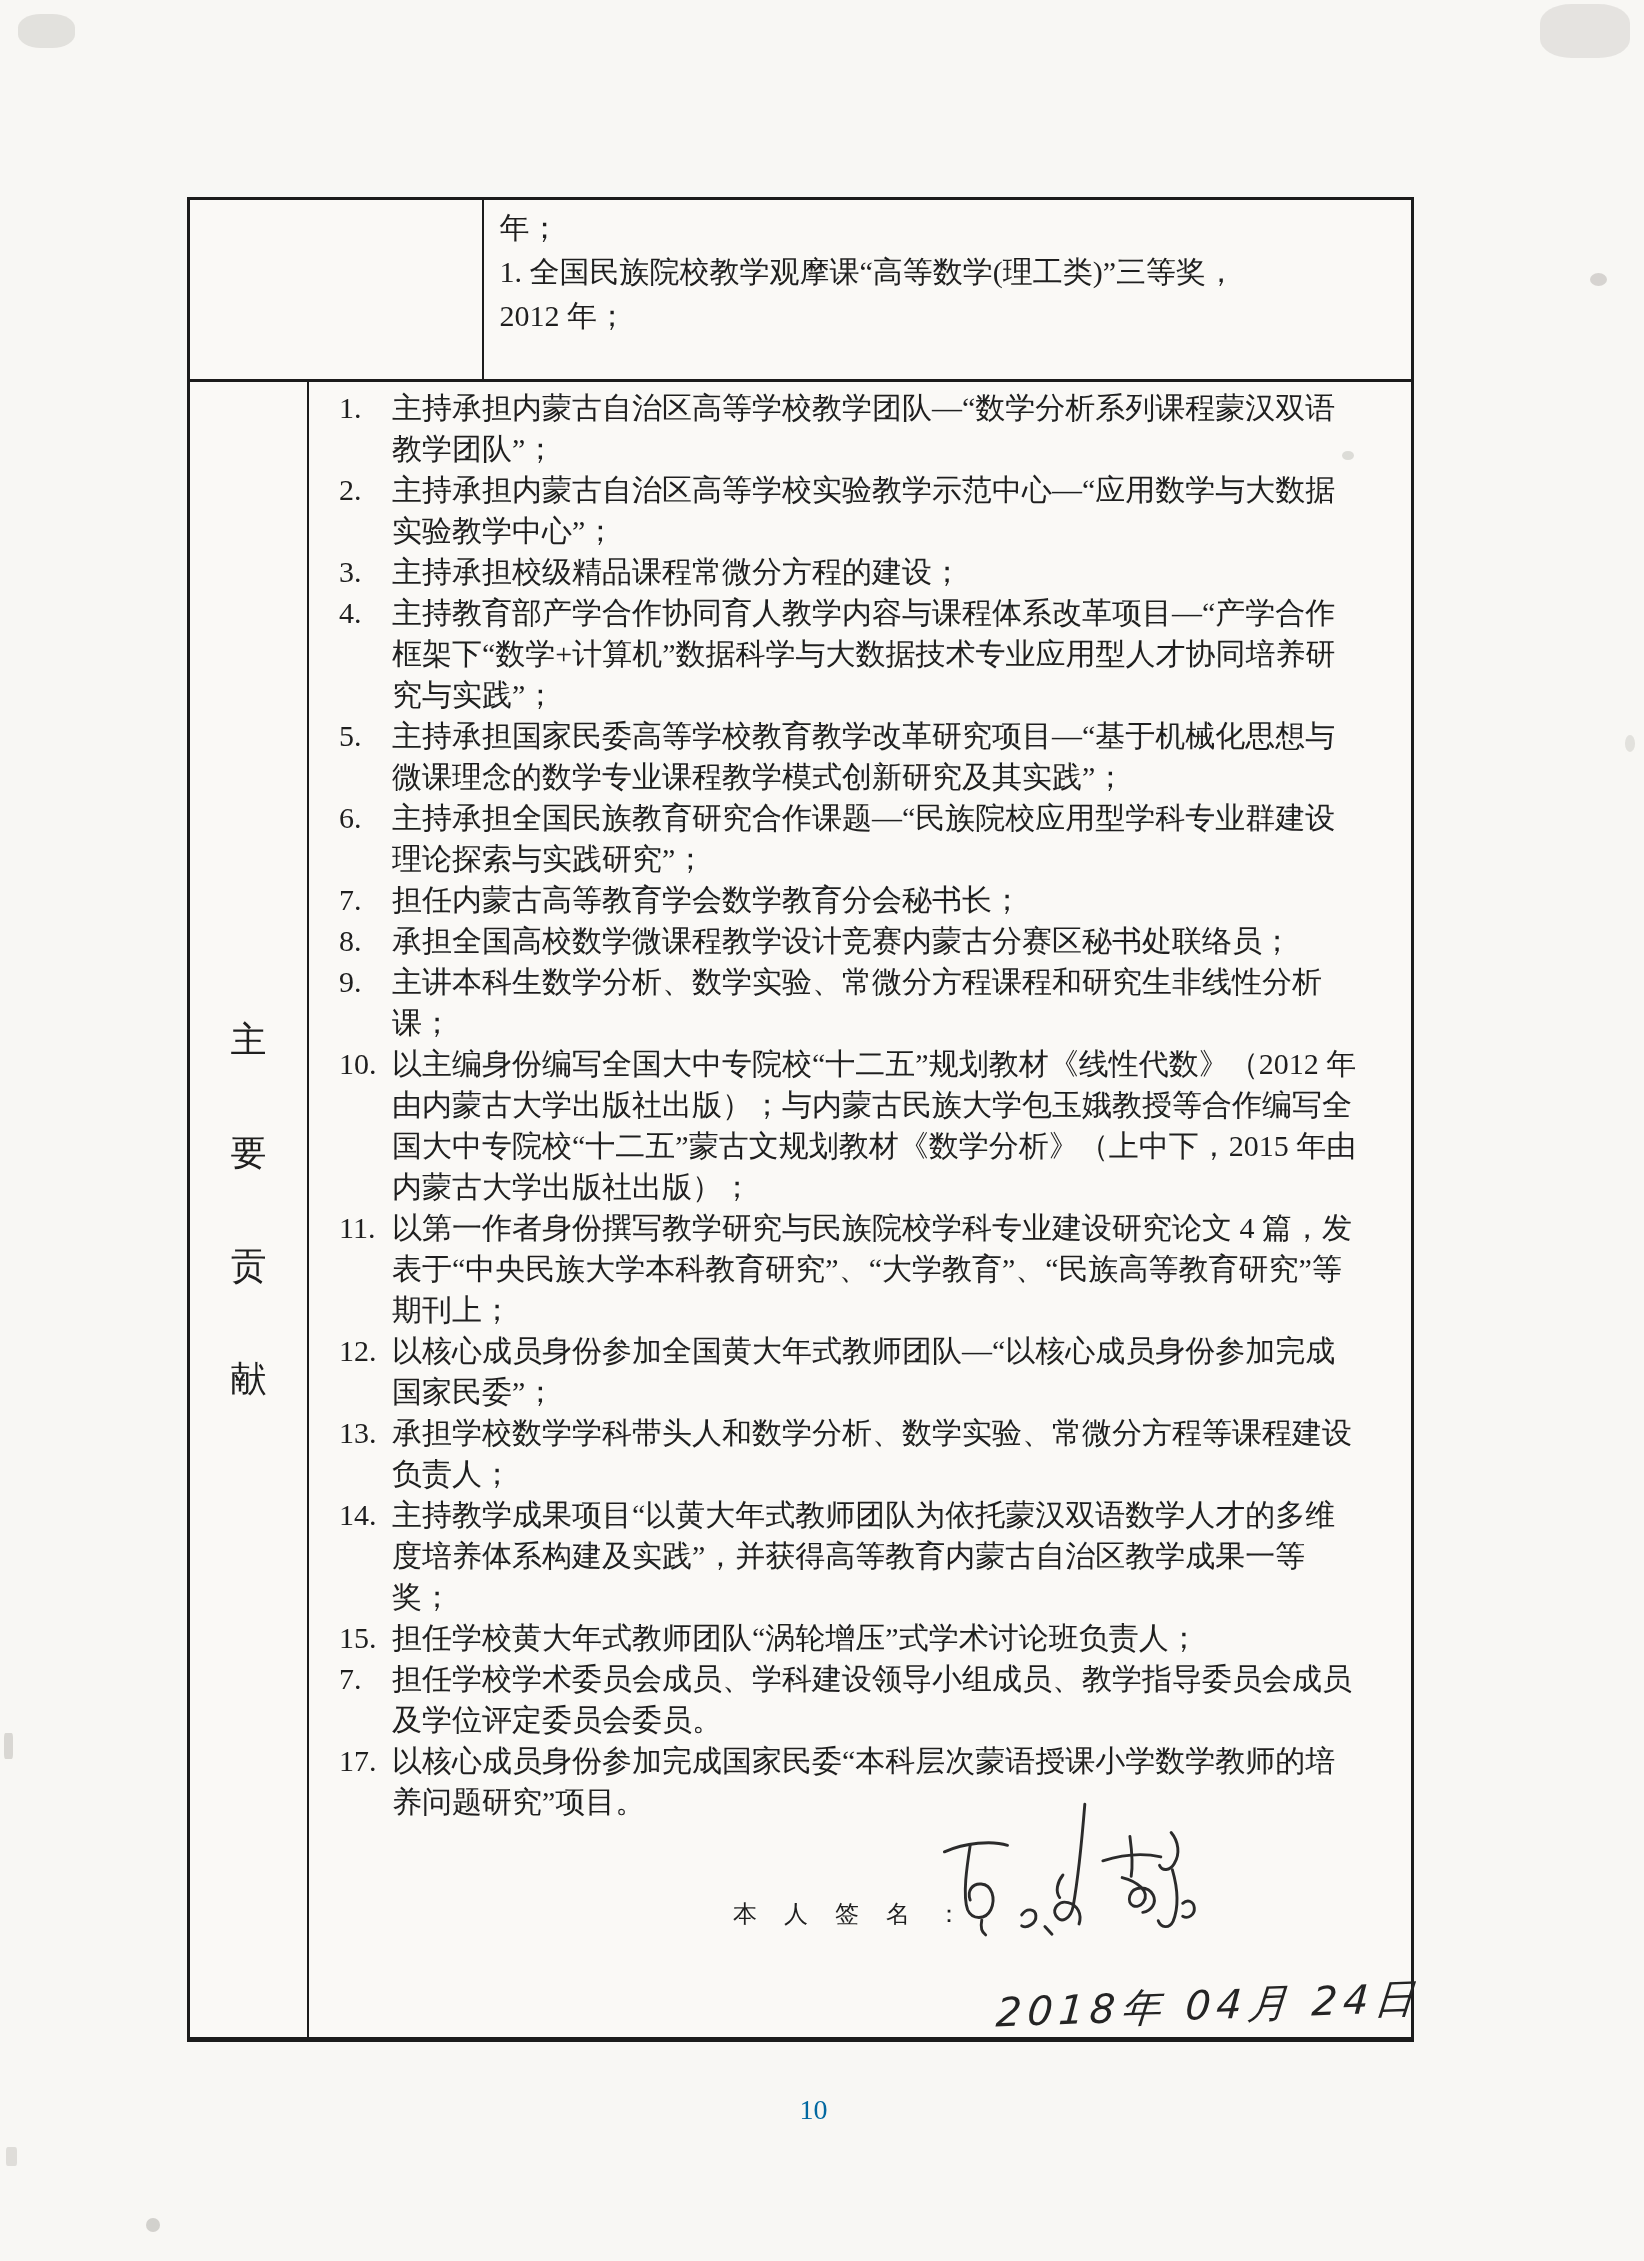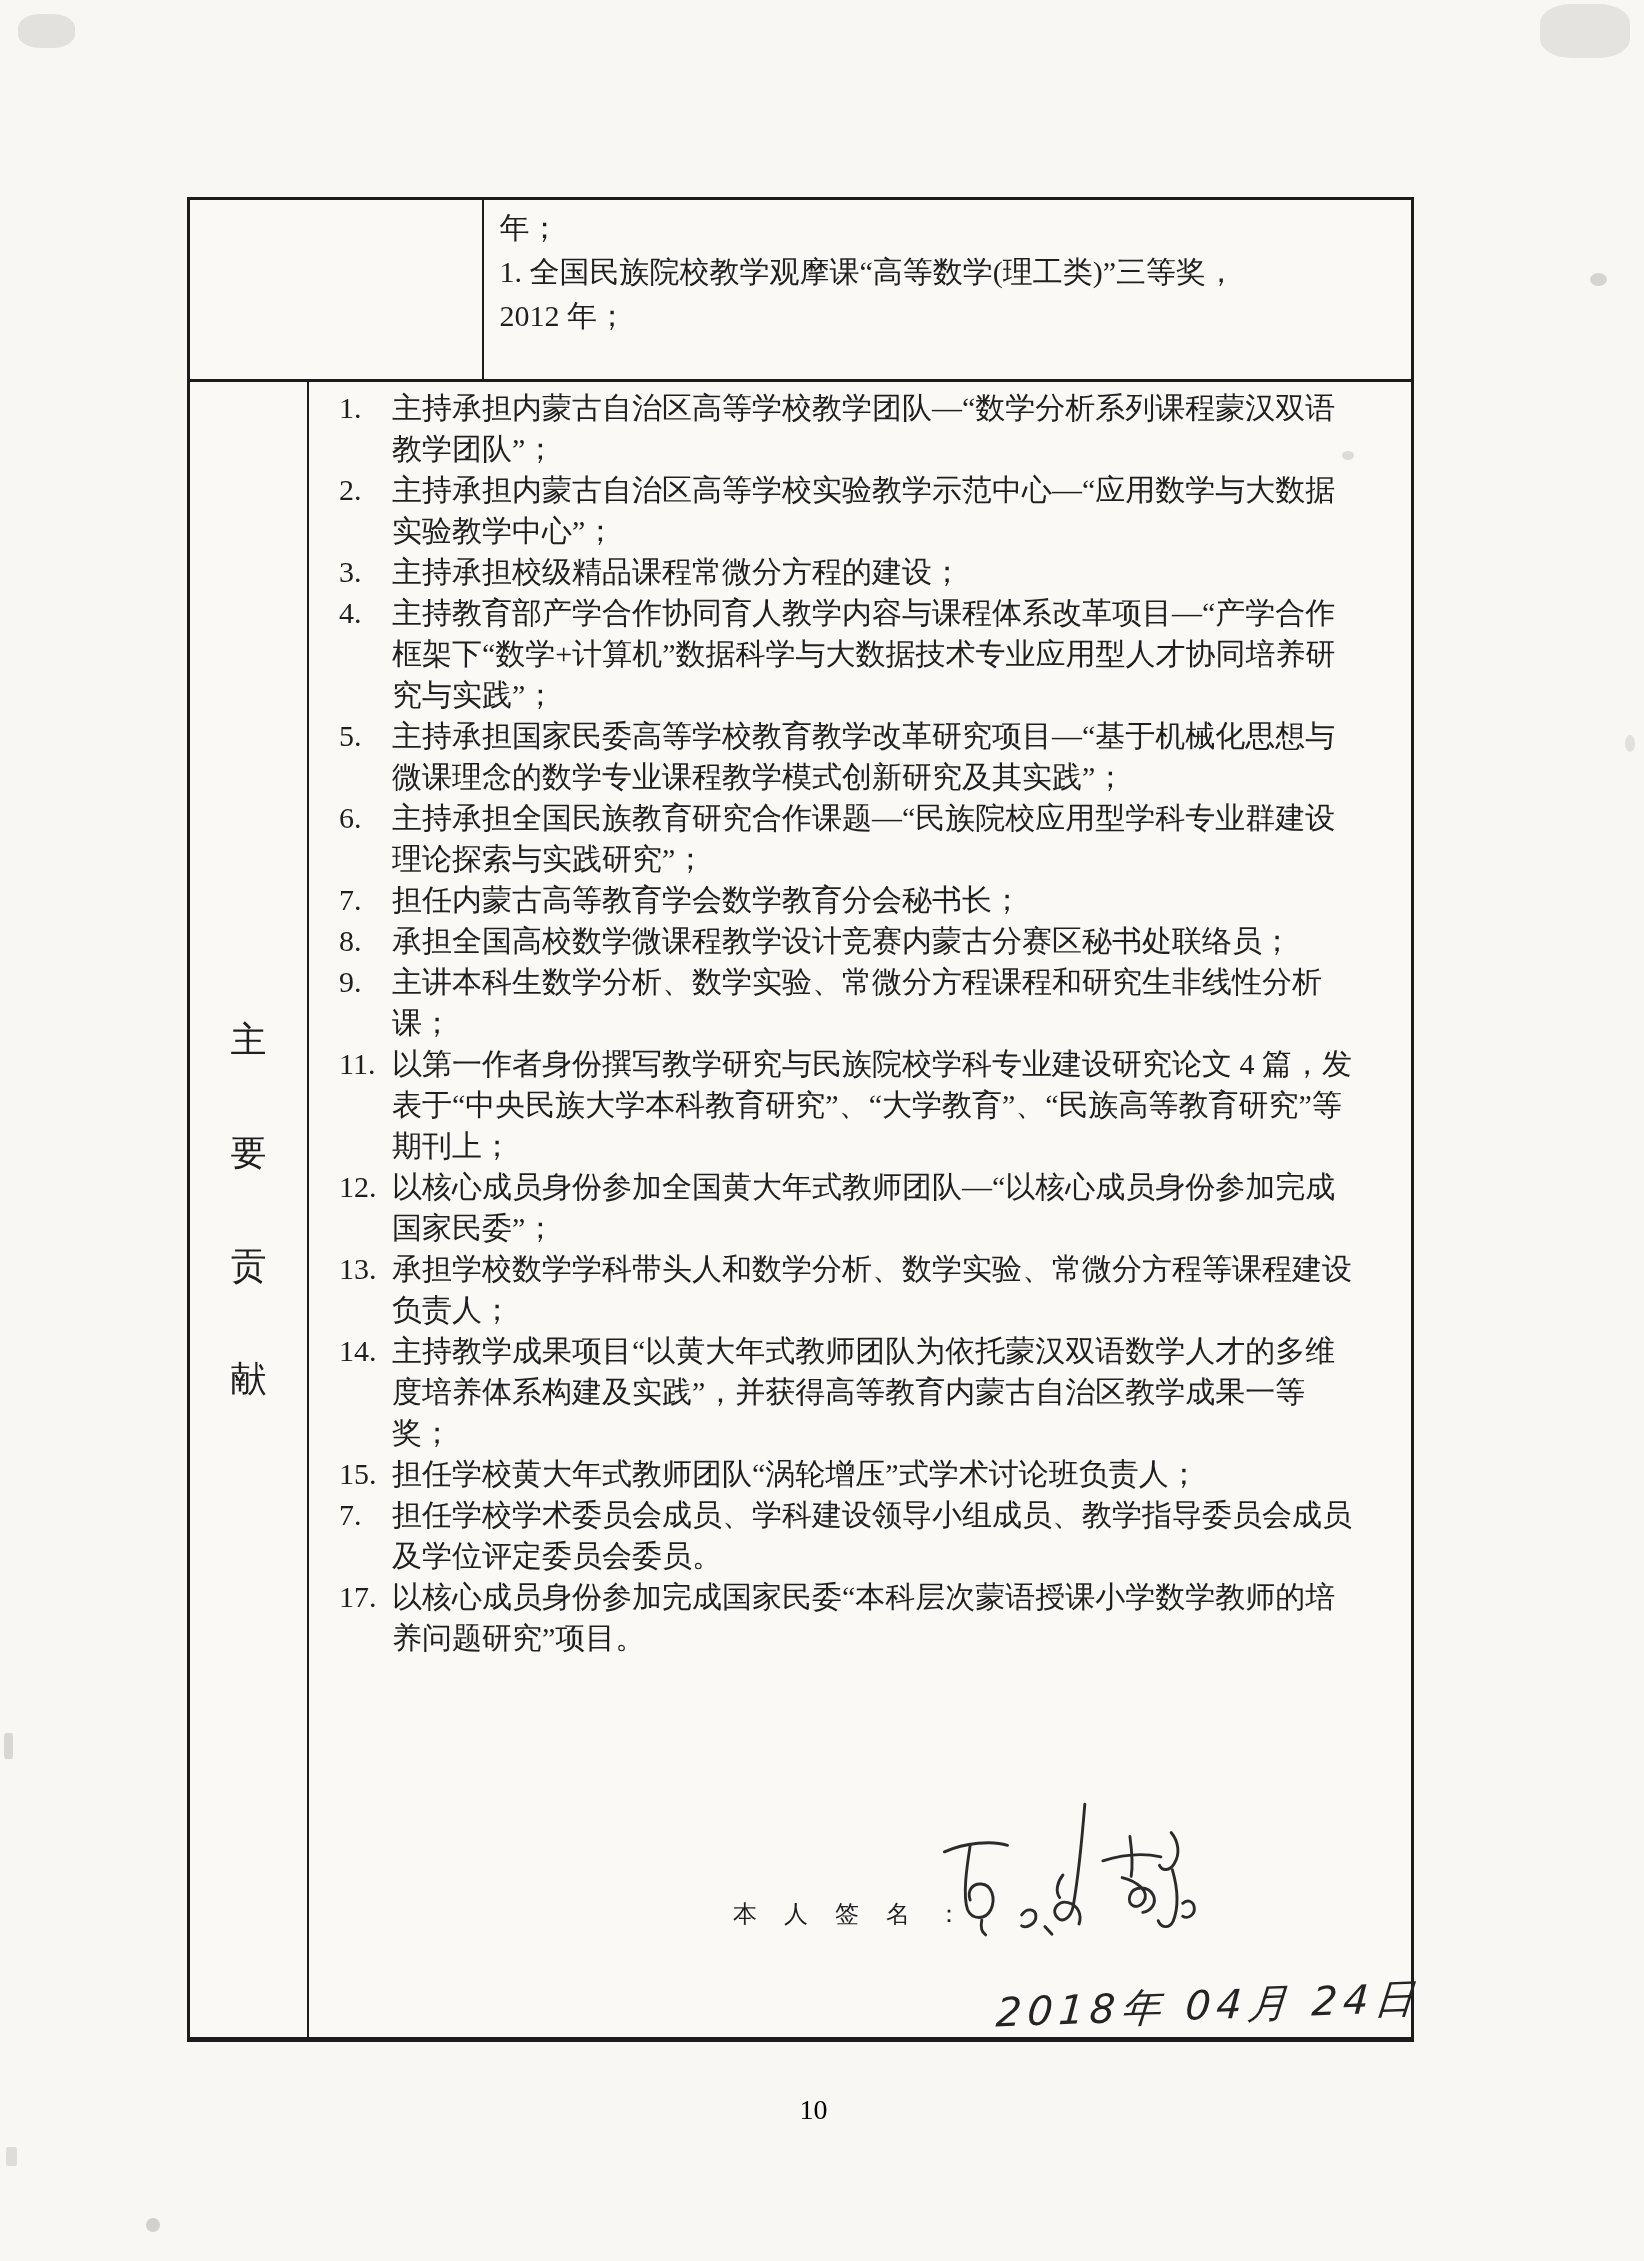--- a/index.html
+++ b/index.html
@@ -69,21 +69,21 @@
     position:absolute;left:996px;top:1978px;
     font-size:40px;letter-spacing:5.8px;
     font-family:"DejaVu Sans","Liberation Sans",sans-serif;
     font-style:italic;font-weight:300;
     color:#242424;
     transform:rotate(-2deg) skewX(-6deg);
     white-space:nowrap;
   }
   .pageno{
     position:absolute;left:0;top:2094px;width:1627px;
-    text-align:center;font-size:28px;color:#000000;
+    text-align:center;font-size:28px;color:#0369a1;
   }
   
   .spot{position:absolute;background:#b9b7b2;border-radius:50%;pointer-events:none;}
   .spot.a1{left:18px;top:14px;width:57px;height:34px;opacity:.35;border-radius:40%;}
   .spot.a2{left:1540px;top:3.9px;width:90px;height:54px;opacity:.30;border-radius:35%;}
   .spot.a3{left:1590px;top:273px;width:17px;height:13px;opacity:.55;}
   .spot.a4{left:1342px;top:451px;width:11.6px;height:9px;opacity:.45;}
   .spot.a5{left:3.9px;top:1733px;width:9px;height:26px;opacity:.5;border-radius:20%;}
   .spot.a6{left:146px;top:2218px;width:14px;height:14px;opacity:.6;}
   .spot.a7{left:1625px;top:735px;width:10.3px;height:17px;opacity:.35;}
@@ -162,20 +162,24 @@
             <div class="item">
               <span class="num">8.</span>
               <span class="txt">承担全国高校数学微课程教学设计竞赛内蒙古分赛区秘书处联络员；</span>
             </div>
 
             <div class="item">
               <span class="num">9.</span>
               <span class="txt">主讲本科生数学分析、数学实验、常微分方程课程和研究生非线性分析课；</span>
             </div>
 
+            <div class="item">
+              <span class="num">10.</span>
+              <span class="txt">以主编身份编写全国大中专院校“十二五”规划教材《线性代数》（2012 年由内蒙古大学出版社出版）；与内蒙古民族大学包玉娥教授等合作编写全国大中专院校“十二五”蒙古文规划教材《数学分析》（上中下，2015 年由内蒙古大学出版社出版）；</span>
+            </div>
 
             <div class="item">
               <span class="num">11.</span>
               <span class="txt">以第一作者身份撰写教学研究与民族院校学科专业建设研究论文 4 篇，发表于“中央民族大学本科教育研究”、“大学教育”、“民族高等教育研究”等期刊上；</span>
             </div>
 
             <div class="item">
               <span class="num">12.</span>
               <span class="txt">以核心成员身份参加全国黄大年式教师团队—“以核心成员身份参加完成国家民委”；</span>
             </div>

